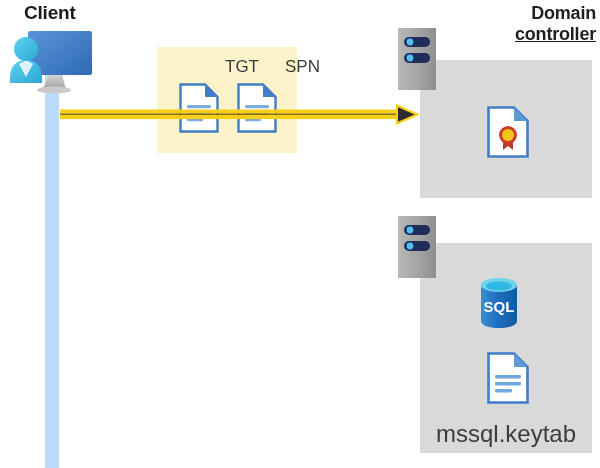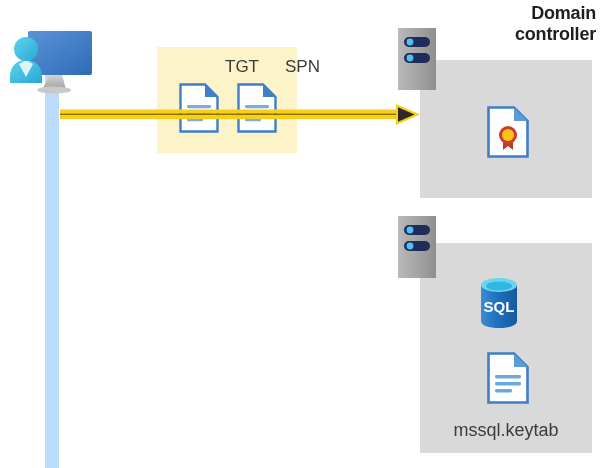--- a/index.html
+++ b/index.html
@@ -117,50 +117,51 @@
     color: #1f1f1f;
     line-height: 1.18;
     letter-spacing: -0.2px;
   }
   .title-dc {
     left: 444px;
     top: 3px;
     width: 152px;
     text-align: right;
   }
-  .title-dc .l2 { display: block; }
+  .title-dc .l2 { display: block; text-decoration: underline; }
   .title-linux {
     left: 452px;
     top: 226px;
     width: 148px;
     white-space: nowrap;
   }
 
   
   .cert-icon { left: 487px; top: 106px; width: 42px; height: 52px; }
   .sql-icon  { left: 474px; top: 276px; width: 50px; height: 54px; }
   .keytab-icon { left: 487px; top: 352px; width: 42px; height: 52px; }
 
   .keytab-label {
     left: 420px;
     top: 420px;
     width: 172px;
     text-align: center;
-    font-size: 18px;
+    font-size: 24px;
     color: #3c3c3c;
     white-space: nowrap;
   }
 </style>
 </head>
 <body>
 
 <div id="canvas">
 
   <div class="abs lifeline"></div>
 
+  <div class="abs client-title">Client</div>
 
   <div class="abs client-icon">
     <svg width="92" height="72" viewBox="0 0 92 72" xmlns="http://www.w3.org/2000/svg">
       <defs>
         <linearGradient id="gMon" x1="0" y1="0" x2="1" y2="1">
           <stop offset="0%" stop-color="#5b93d8"></stop>
           <stop offset="100%" stop-color="#2e6bb5"></stop>
         </linearGradient>
         <linearGradient id="gStand" x1="0" y1="0" x2="0" y2="1">
           <stop offset="0%" stop-color="#d6d6d6"></stop>

